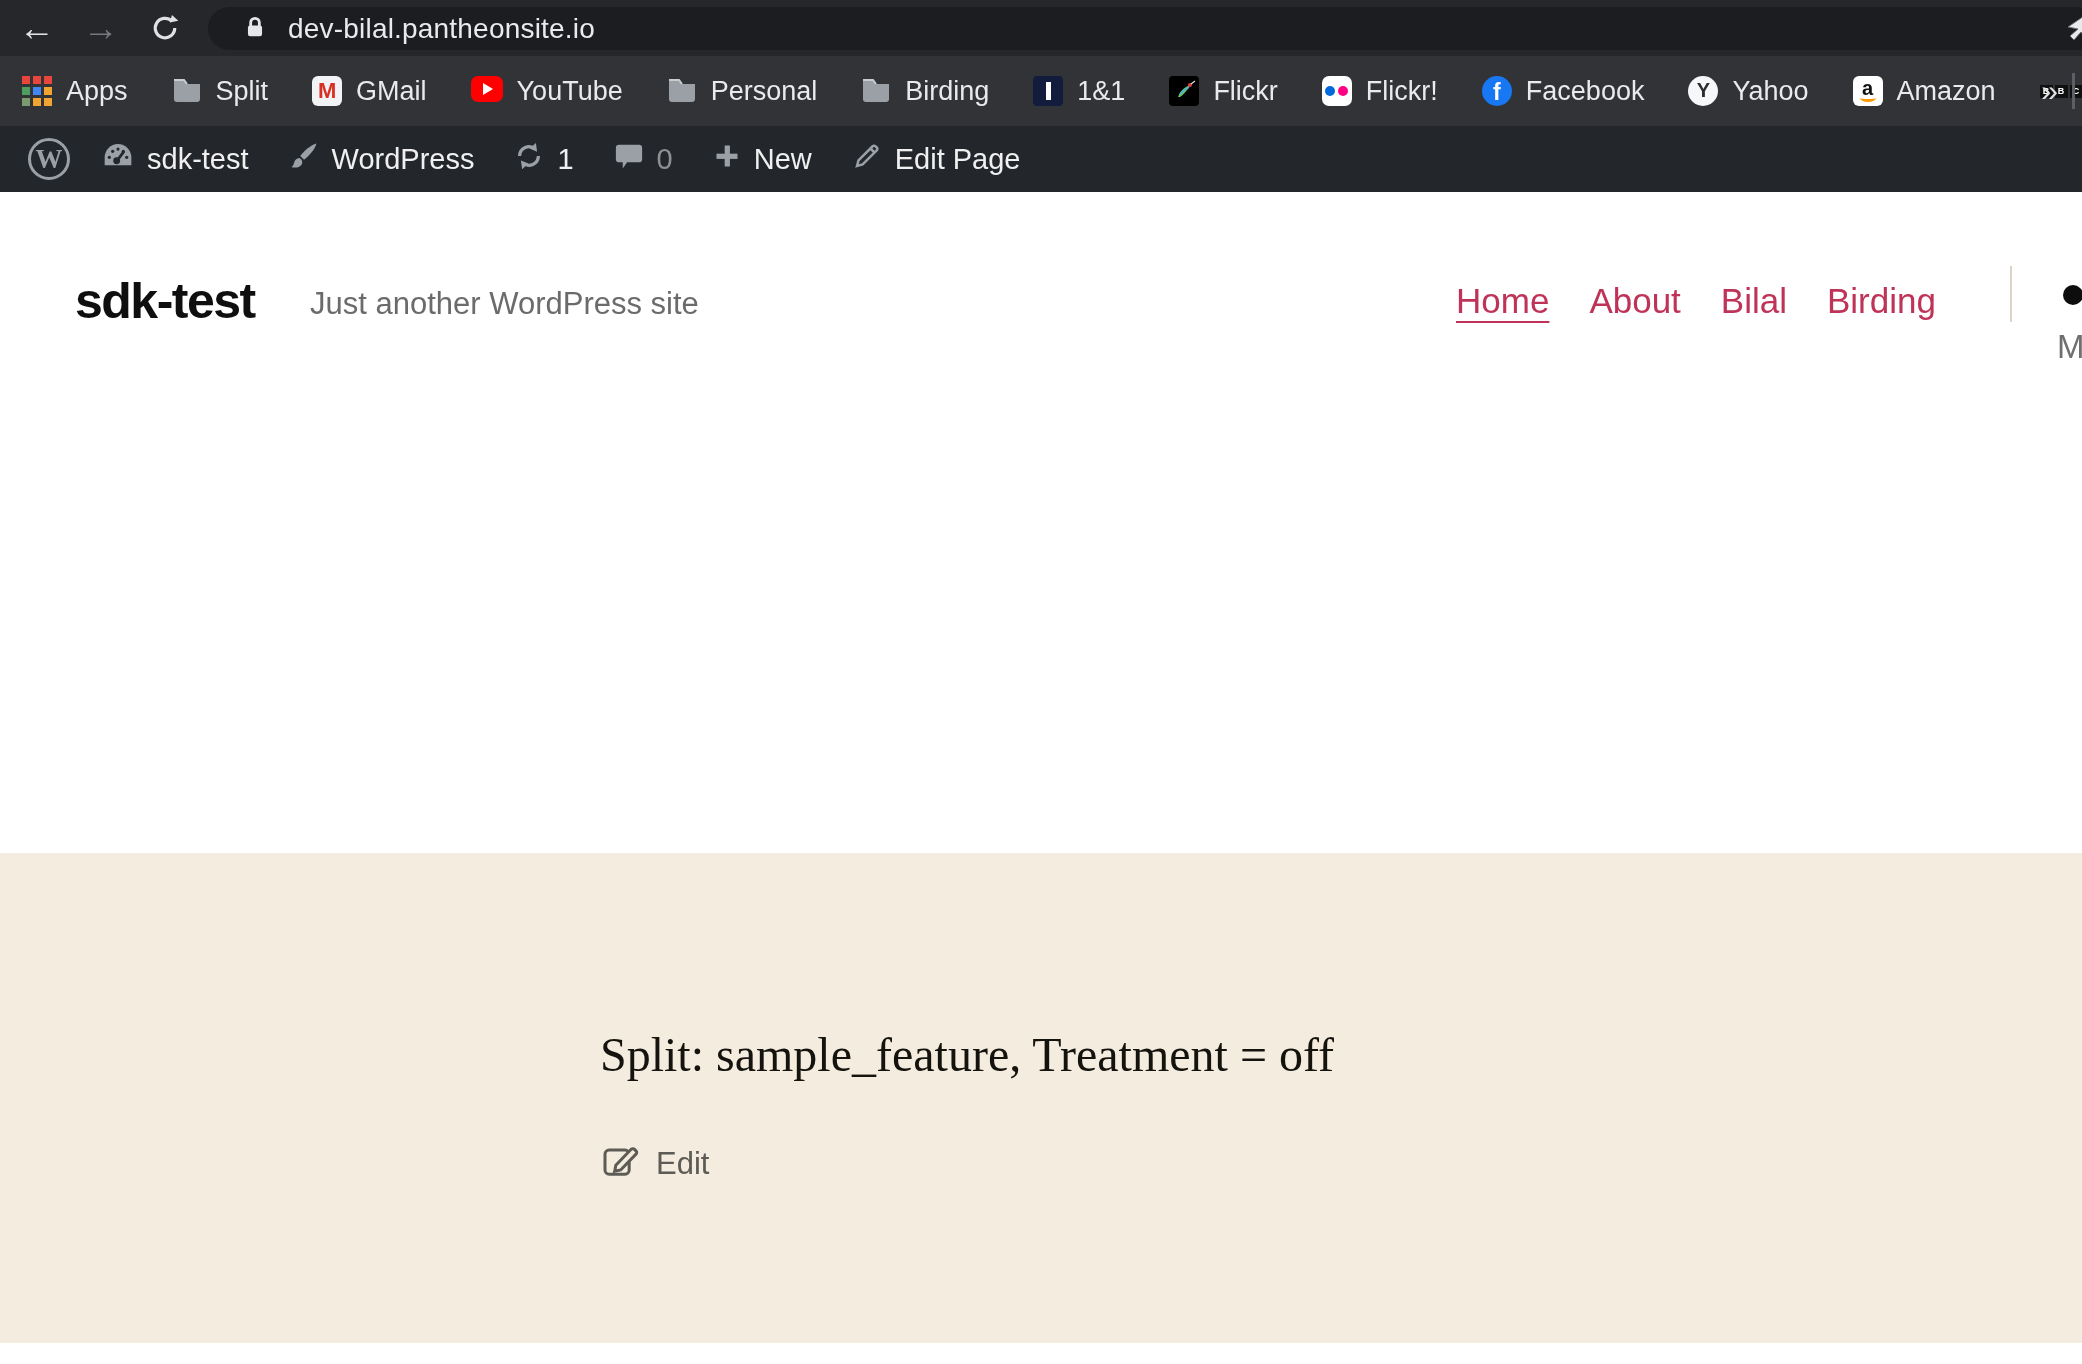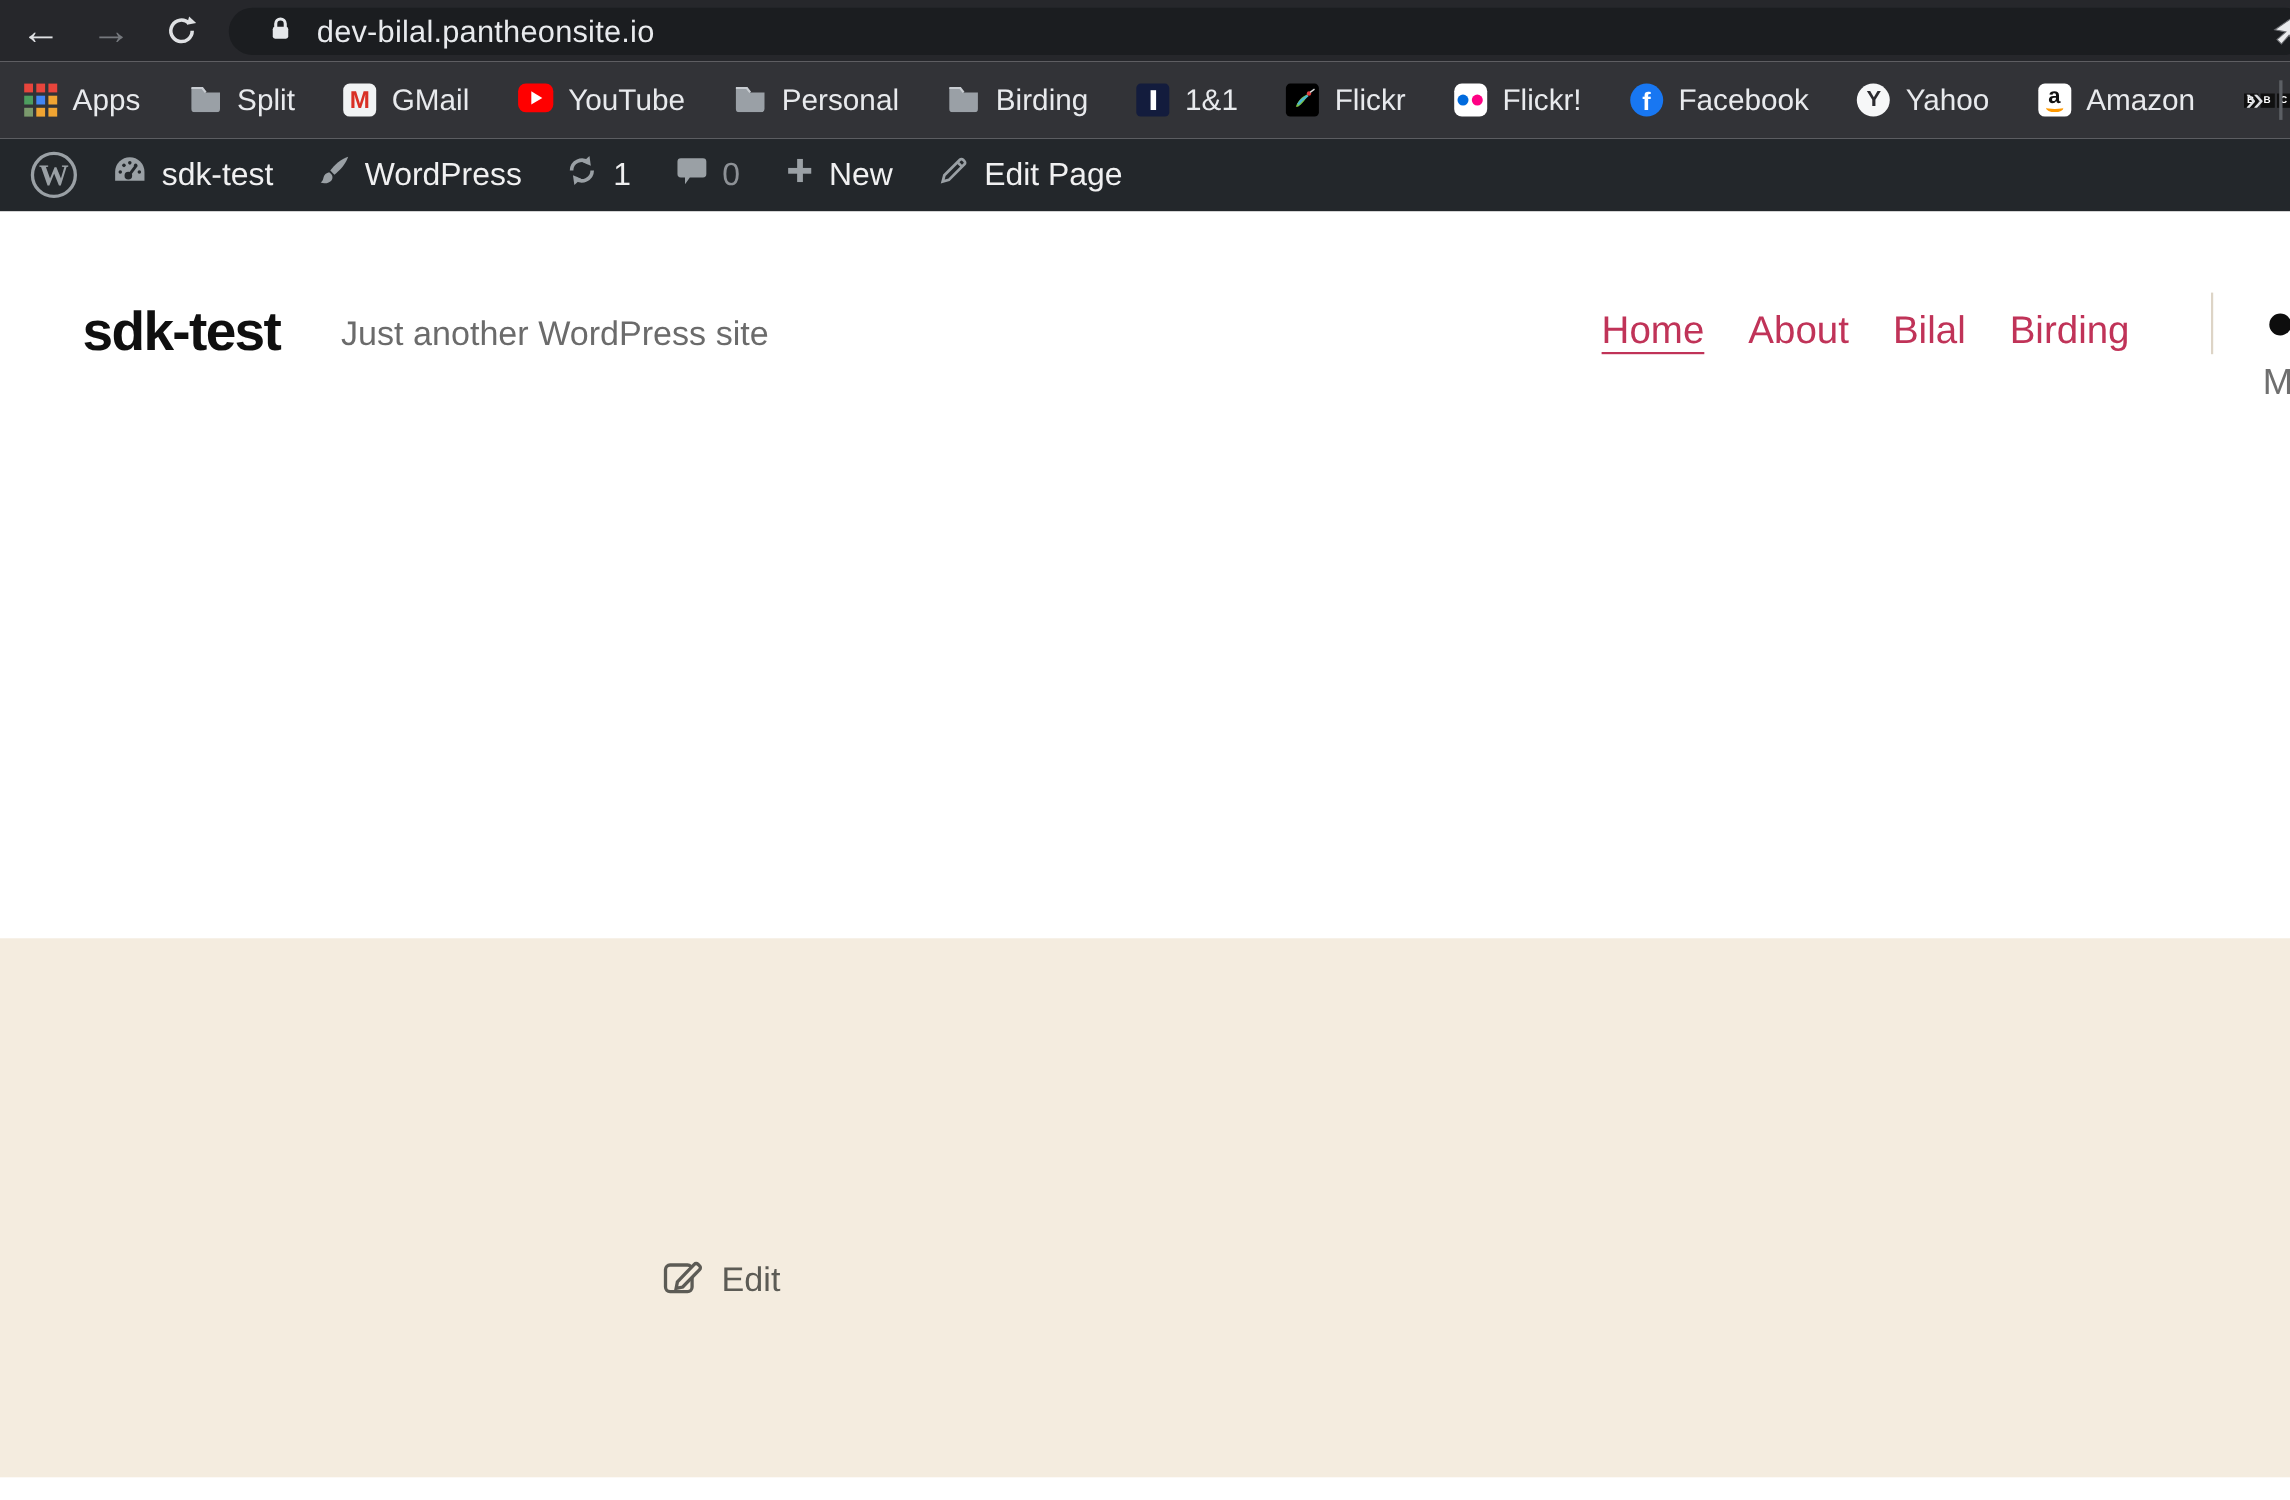--- a/index.html
+++ b/index.html
@@ -315,20 +315,21 @@
     <a href="#">Bilal</a>
     <a href="#">Birding</a>
   </nav>
 
   <div class="header-divider"></div>
   <div class="header-cutoff-dot"></div>
   <div class="header-cutoff-m">M</div>
 
 
   <div class="split-section"></div>
+  <div class="split-status">Split: sample_feature, Treatment = off</div>
 
   <a href="#" class="edit-link">
     <span>
       <svg width="40" height="40" viewBox="0 0 24 24" fill="none">
         <rect x="3" y="6" width="14.5" height="14.5" rx="2.5" stroke="#5c5b55" stroke-width="1.8"></rect>
         <path d="M9.5 15.2 L18.7 5.6 a1.4 1.4 0 0 1 2 0 l0.9 0.9 a1.4 1.4 0 0 1 0 2 L12.4 18 l-3.6 0.8z" stroke="#5c5b55" stroke-width="1.8" fill="#f4ecdf"></path>
       </svg>
     </span>
     <span>Edit</span>
   </a>

